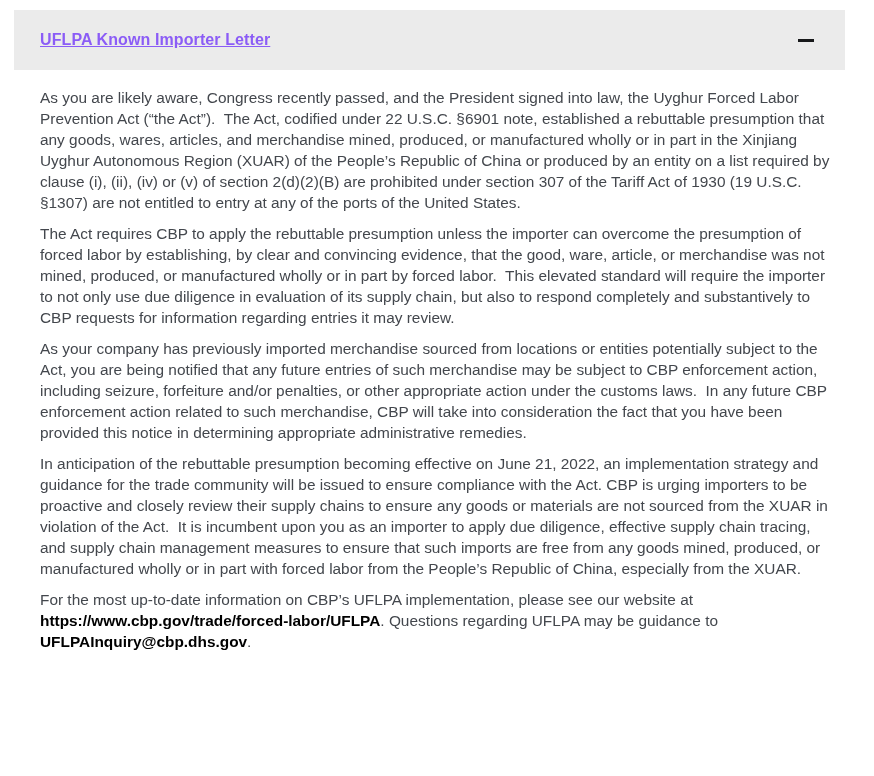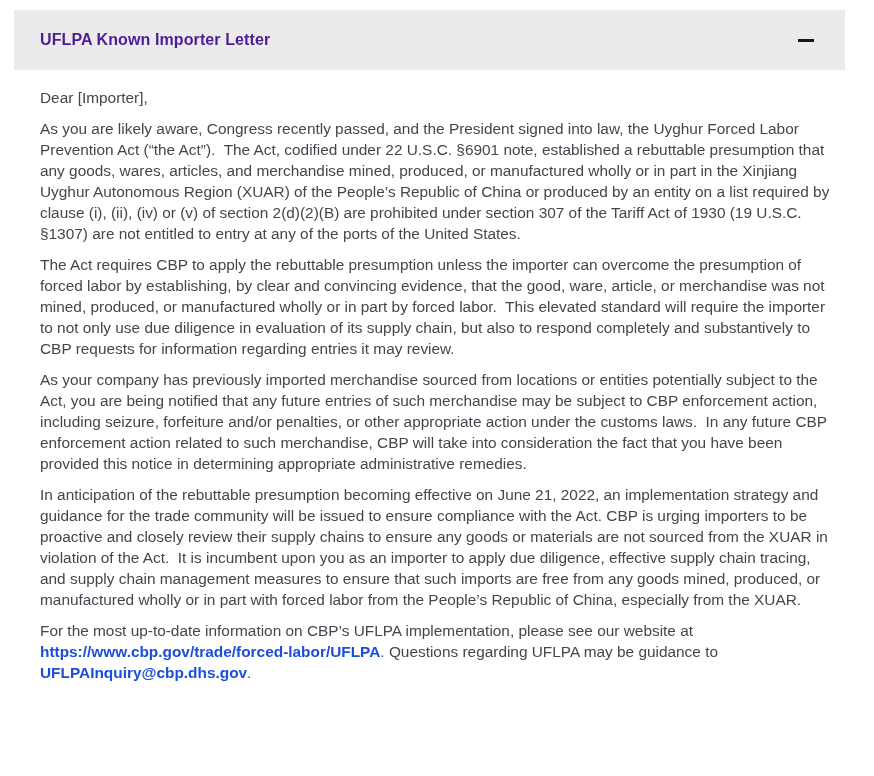--- a/index.html
+++ b/index.html
@@ -23,22 +23,23 @@
     background: #ebebeb;
     display: flex;
     align-items: center;
     justify-content: space-between;
     padding: 0 28px 0 26px;
     cursor: pointer;
   }
   .accordion-title {
     font-size: 16px;
     font-weight: 700;
-    color: #4c1d95;
+    color: #8b5cf6;
     letter-spacing: 0.1px;
+    text-decoration: underline;
   }
   .collapse-btn {
     width: 22px;
     height: 22px;
     display: flex;
     align-items: center;
     justify-content: center;
     background: transparent;
     border: none;
     cursor: pointer;
@@ -59,40 +60,39 @@
     font-size: 15.4px;
     line-height: 20.9px;
   }
   .letter-body p {
     margin: 0 0 10.5px 0;
     max-width: 800px;
     white-space: pre-wrap;
   }
   .letter-body p:last-child { margin-bottom: 0; }
   a.letter-link {
-    color: #1d4ed8;
+    color: #000000;
     font-weight: 700;
     text-decoration: none;
     cursor: pointer;
   }
 </style>
 </head>
 <body>
 
 <div class="page">
 
   <div class="accordion-header">
     <div class="accordion-title">UFLPA Known Importer Letter</div>
     <button class="collapse-btn">
       <span class="minus-bar"></span>
     </button>
   </div>
 
   <div class="letter-body">
-    <p>Dear [Importer],</p>
 
     <p>As you are likely aware, Congress recently passed, and the President signed into law, the Uyghur Forced Labor Prevention Act (“the Act”).  The Act, codified under 22 U.S.C. §6901 note, established a rebuttable presumption that any goods, wares, articles, and merchandise mined, produced, or manufactured wholly or in part in the Xinjiang Uyghur Autonomous Region (XUAR) of the People’s Republic of China or produced by an entity on a list required by clause (i), (ii), (iv) or (v) of section 2(d)(2)(B) are prohibited under section 307 of the Tariff Act of 1930 (19 U.S.C. §1307) are not entitled to entry at any of the ports of the United States.</p>
 
     <p>The Act requires CBP to apply the rebuttable presumption unless the importer can overcome the presumption of forced labor by establishing, by clear and convincing evidence, that the good, ware, article, or merchandise was not mined, produced, or manufactured wholly or in part by forced labor.  This elevated standard will require the importer to not only use due diligence in evaluation of its supply chain, but also to respond completely and substantively to CBP requests for information regarding entries it may review.</p>
 
     <p>As your company has previously imported merchandise sourced from locations or entities potentially subject to the Act, you are being notified that any future entries of such merchandise may be subject to CBP enforcement action, including seizure, forfeiture and/or penalties, or other appropriate action under the customs laws.  In any future CBP enforcement action related to such merchandise, CBP will take into consideration the fact that you have been provided this notice in determining appropriate administrative remedies.</p>
 
     <p>In anticipation of the rebuttable presumption becoming effective on June 21, 2022, an implementation strategy and guidance for the trade community will be issued to ensure compliance with the Act. CBP is urging importers to be proactive and closely review their supply chains to ensure any goods or materials are not sourced from the XUAR in violation of the Act.  It is incumbent upon you as an importer to apply due diligence, effective supply chain tracing, and supply chain management measures to ensure that such imports are free from any goods mined, produced, or manufactured wholly or in part with forced labor from the People’s Republic of China, especially from the XUAR.</p>
 
     <p><span>For the most up-to-date information on CBP’s UFLPA implementation, please see our website at </span><a class="letter-link">https://www.cbp.gov/trade/forced-labor/UFLPA</a><span>. Questions regarding UFLPA may be guidance to </span><a class="letter-link">UFLPAInquiry@cbp.dhs.gov</a><span>.</span></p>

